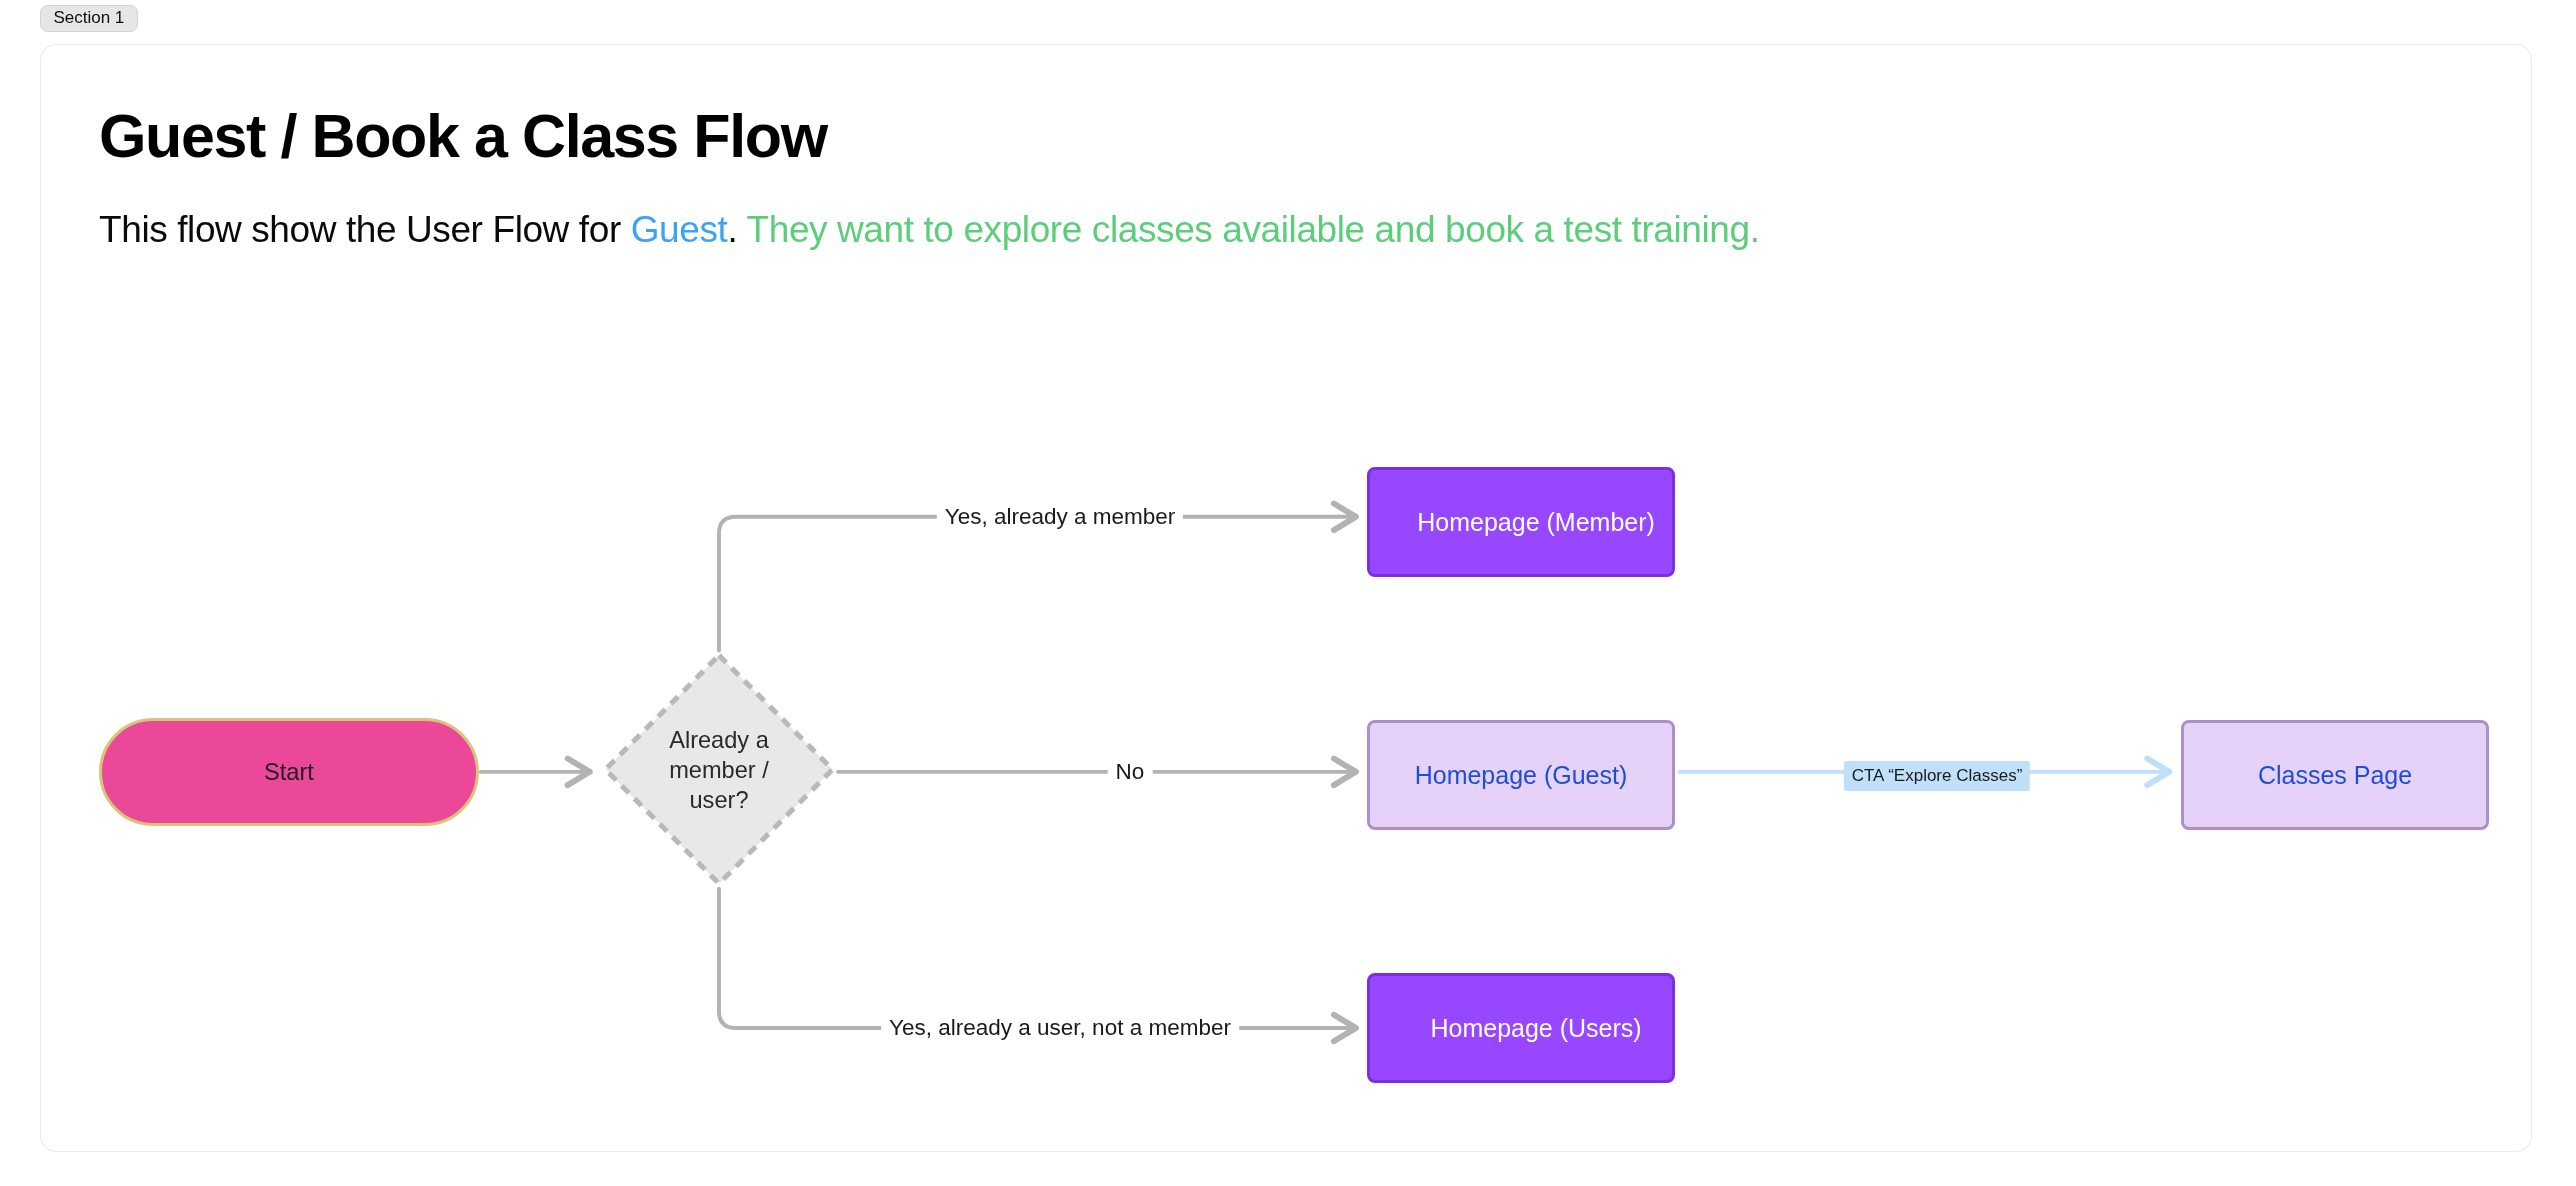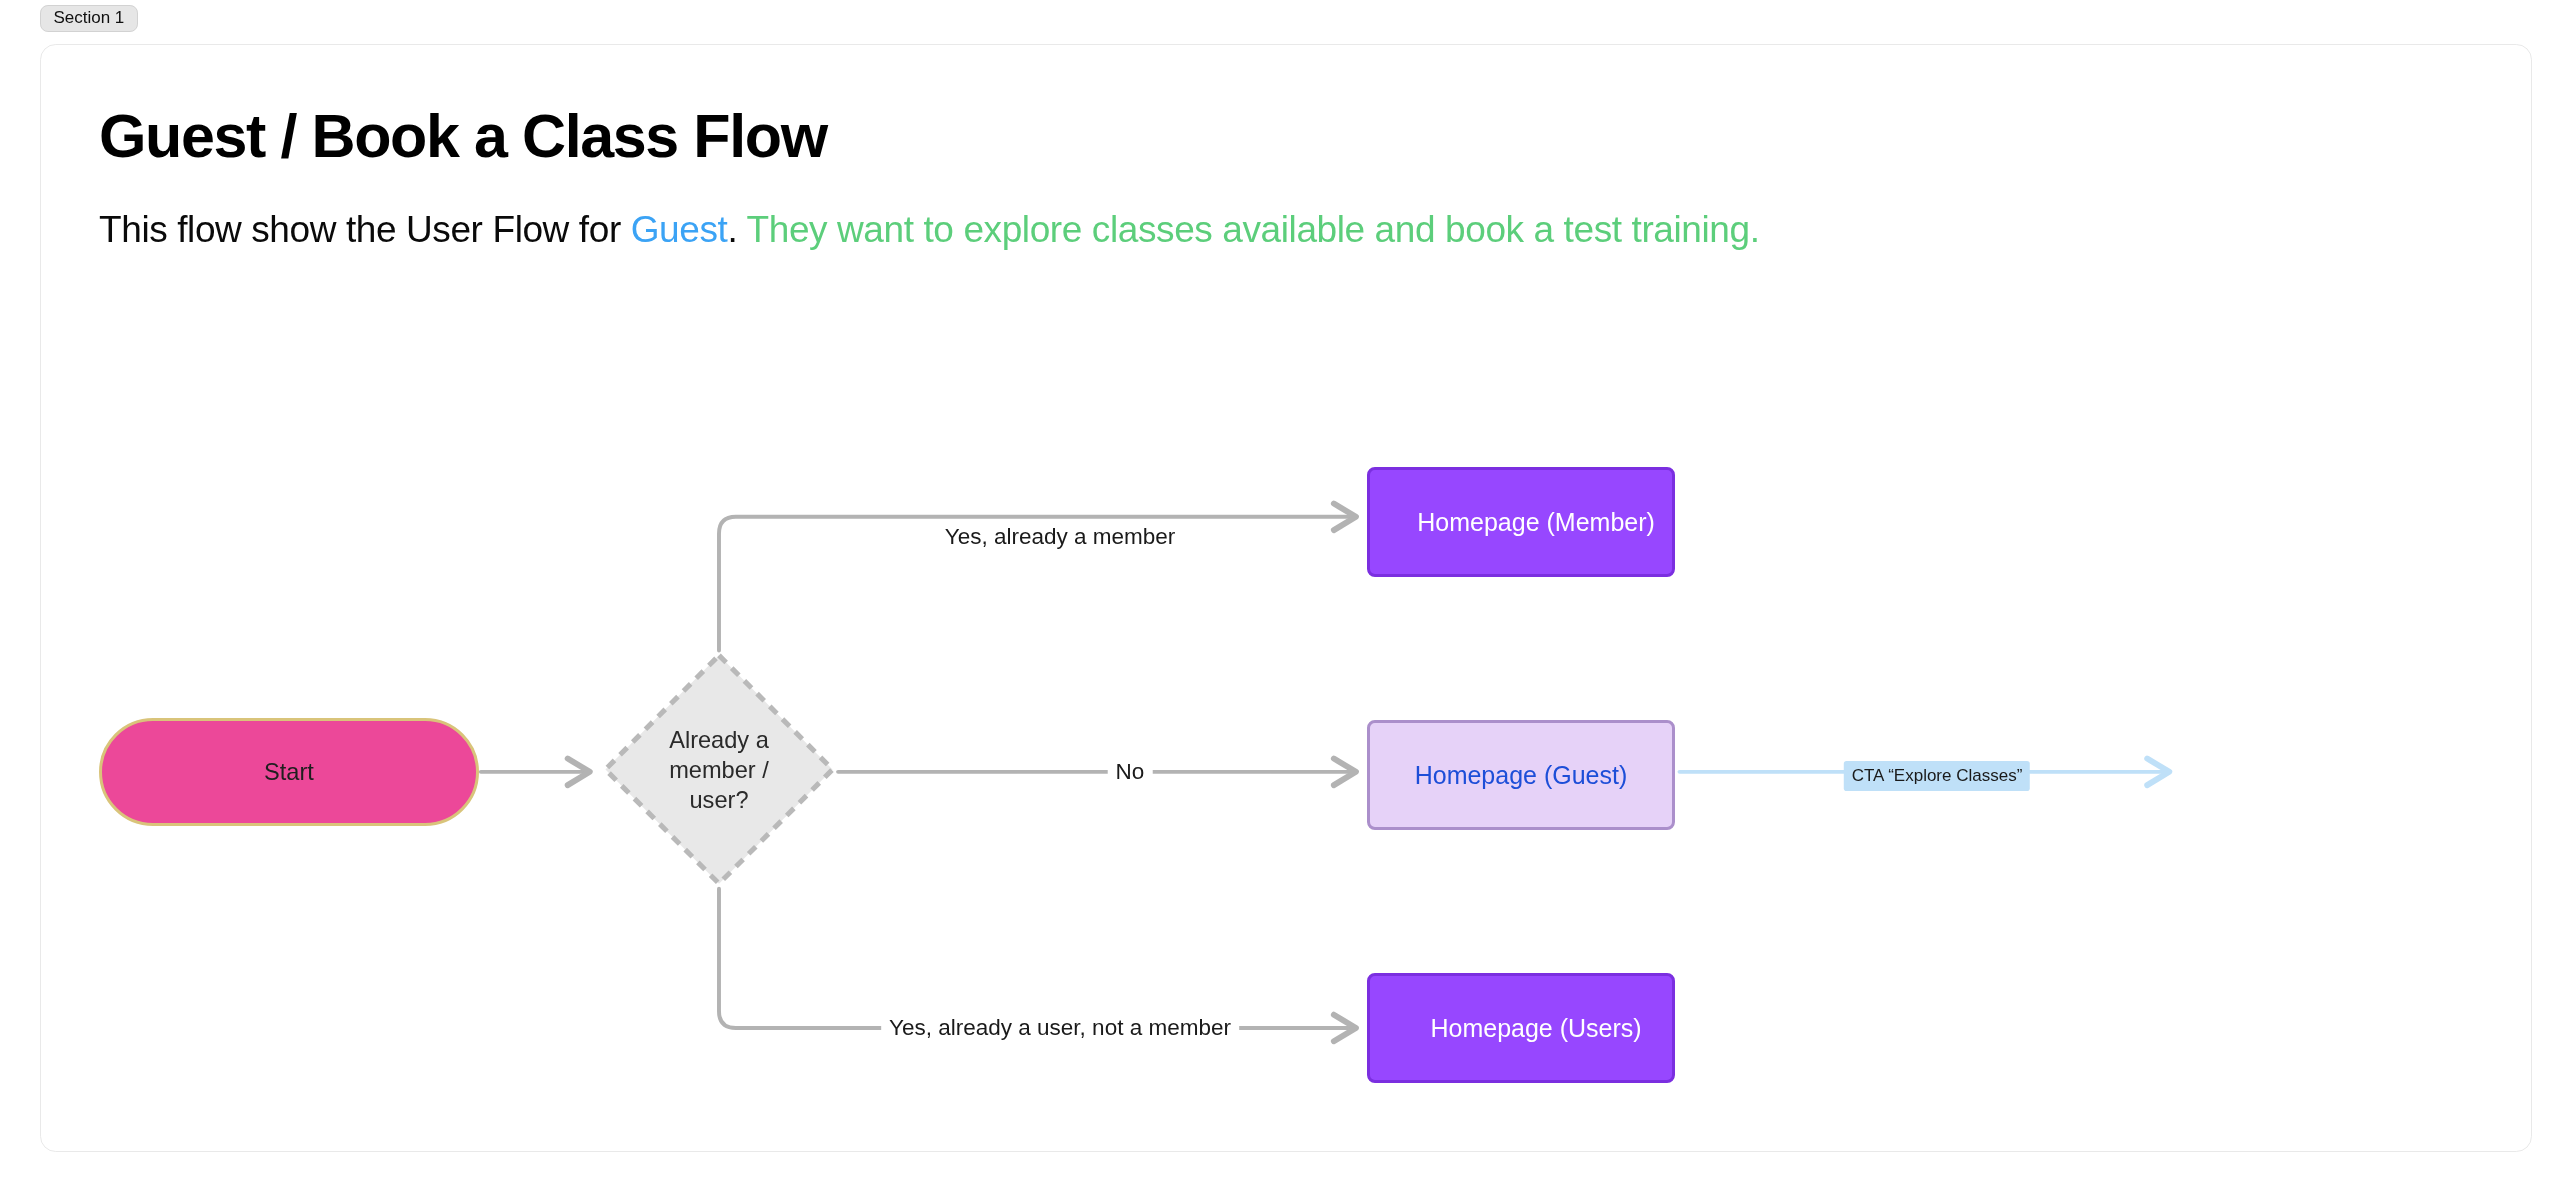--- a/index.html
+++ b/index.html
@@ -201,21 +201,21 @@
       <path d="M 1280 1158 L 1280 950 Q 1280 920 1310 920 L 2414 920" fill="none" stroke="#b3b3b3" stroke-width="7" stroke-linecap="round" stroke-linejoin="round" marker-end="url(#arrow-gray)"></path>
 
       <path d="M 1492 1374 L 2414 1374" fill="none" stroke="#b3b3b3" stroke-width="7" stroke-linecap="round" marker-end="url(#arrow-gray)"></path>
 
       <path d="M 1280 1582 L 1280 1800 Q 1280 1830 1310 1830 L 2414 1830" fill="none" stroke="#b3b3b3" stroke-width="7" stroke-linecap="round" stroke-linejoin="round" marker-end="url(#arrow-gray)"></path>
 
       <path d="M 2990 1374 L 3862 1374" fill="none" stroke="#bfe0f8" stroke-width="7" stroke-linecap="round" marker-end="url(#arrow-blue)"></path>
     </svg>
   </div>
 
-  <div class="edge-label" style="left:1060px; top:537px;">Yes, already a member</div>
+  <div class="edge-label" style="left:1060px; top:517px;">Yes, already a member</div>
 
   <div class="edge-label" style="left:1130px; top:772px;">No</div>
 
   <div class="edge-label" style="left:1060px; top:1028px;">Yes, already a user, not a member</div>
 
   <div class="edge-label-cta" style="left:1937px; top:776px;">CTA “Explore Classes”</div>
 
   <div class="node node-start">
     <span>Start</span>
   </div>
@@ -232,15 +232,18 @@
   </div>
 
   <div class="node node-box box-light node-guest">
     <span>Homepage (Guest)</span>
   </div>
 
   <div class="node node-box box-solid node-users">
     <span>Homepage (Users)</span>
   </div>
 
+  <div class="node node-box box-light node-classes">
+    <span>Classes Page</span>
+  </div>
 
 </div>
 
 
 </body></html>

